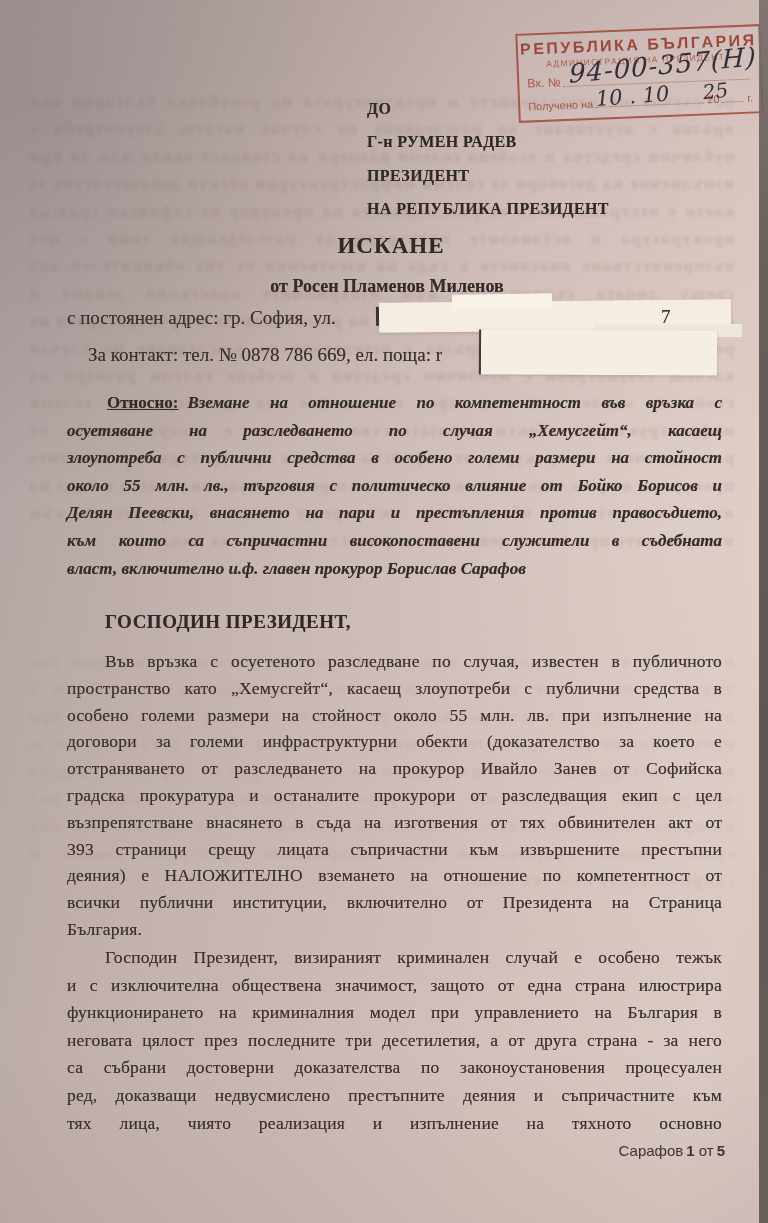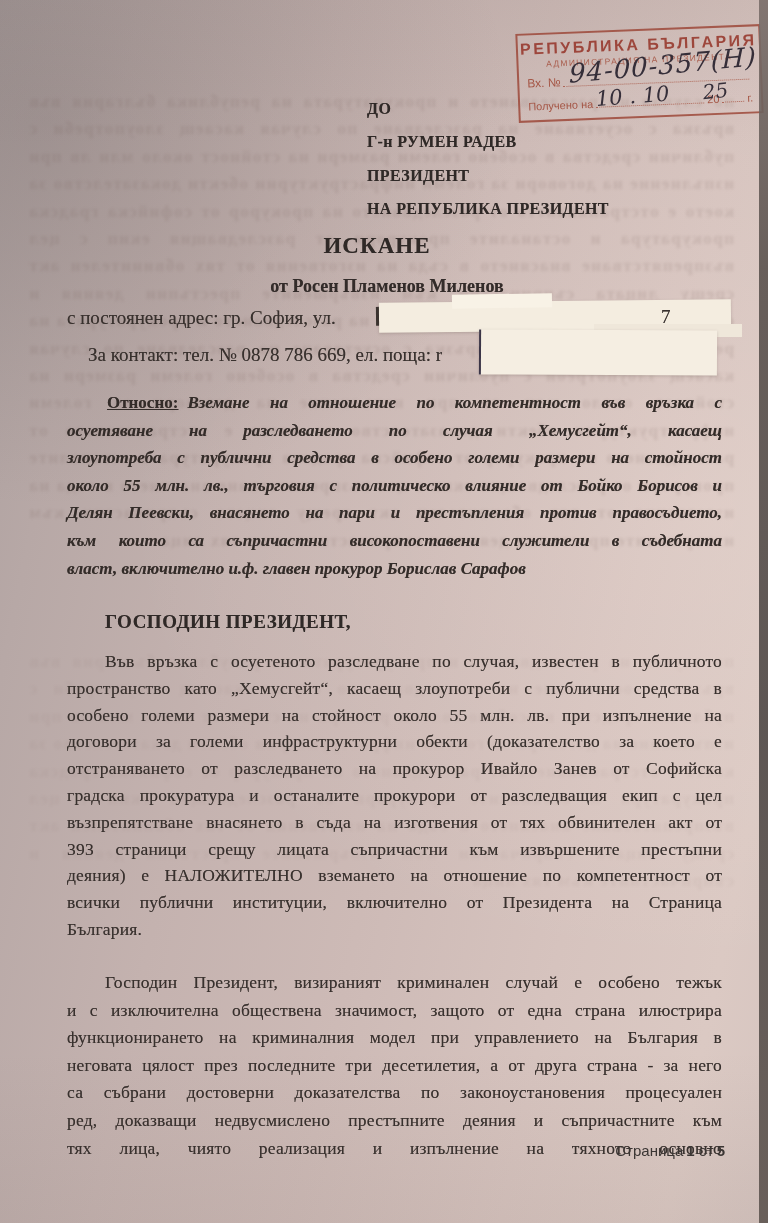--- a/index.html
+++ b/index.html
@@ -23,21 +23,21 @@
     text-align:justify;overflow:hidden;font-weight:bold;}
   .bleedA{left:28px;top:88px;width:706px;height:548px;opacity:.16;}
   .bleedB{left:28px;top:648px;width:706px;height:420px;opacity:.07;}
 
   
   .printed{color:#38312e;text-shadow:0 0 .5px rgba(56,46,42,.55);}
   .jline{text-align:justify;text-align-last:justify;}
   .rec-line{text-align:left;font-weight:bold;font-size:16px;line-height:33.4px;letter-spacing:.4px;color:#2f2927;}
 
   .recipient{position:absolute;left:367px;top:92px;z-index:3;}
-  .doc-title{position:absolute;left:57px;top:233px;width:640px;text-align:center;z-index:3;
+  .doc-title{position:absolute;left:71px;top:233px;width:640px;text-align:center;z-index:3;
     font-weight:bold;font-size:23px;letter-spacing:1px;color:#2f2927;}
   .from-line{position:absolute;left:67px;top:276px;width:640px;text-align:center;z-index:3;
     font-weight:bold;font-size:18px;color:#332c2a;}
   .addr-line{position:absolute;left:67px;top:307px;z-index:3;font-size:19px;}
   .contact-line{position:absolute;left:88px;top:344px;z-index:3;font-size:19px;}
   .house-number{position:absolute;left:661px;top:306px;z-index:6;font-size:19px;color:#38312e;}
 
   
   .redact{position:absolute;z-index:5;background:#f4ede0;box-shadow:0 1px 3px rgba(110,92,86,.30);}
   .redact1{left:379px;top:301px;width:352px;height:30px;transform:rotate(-.6deg);}
@@ -151,25 +151,25 @@
       <div class="jline">отстраняването от разследването на прокурор Ивайло Занев от Софийска</div>
       <div class="jline">градска прокуратура и останалите прокурори от разследващия екип с цел</div>
       <div class="jline">възпрепятстване внасянето в съда на изготвения от тях обвинителен акт от</div>
       <div class="jline">393 страници срещу лицата съпричастни към извършените престъпни</div>
       <div class="jline">деяния) е НАЛОЖИТЕЛНО вземането на отношение по компетентност от</div>
       <div class="jline">всички публични институции, включително от Президента на Страница</div>
       <div class="jline" style="text-align-last: left;">България.</div>
     </div>
 
   <div class="para para2 printed">
-      <div class="jline" style="text-indent: 38px; margin-top: 25px;">Господин Президент, визираният криминален случай е особено тежък</div>
+      <div class="jline" style="text-indent: 38px;">Господин Президент, визираният криминален случай е особено тежък</div>
       <div class="jline">и с изключителна обществена значимост, защото от една страна илюстрира</div>
       <div class="jline">функционирането на криминалния модел при управлението на България в</div>
       <div class="jline">неговата цялост през последните три десетилетия, а от друга страна - за него</div>
       <div class="jline">са събрани достоверни доказателства по законоустановения процесуален</div>
       <div class="jline">ред, доказващи недвусмислено престъпните деяния и съпричастните към</div>
       <div class="jline" style="text-align-last: justify;">тях лица, чиято реализация и изпълнение на тяхното основно</div>
     </div>
 
   <div class="footer">
-    <span>Страница</span><b>1</b> <span>от</span><b>5</b>
+    <span>Сарафов</span><b>1</b> <span>от</span><b>5</b>
   </div>
 </div>
 
 </body></html>

